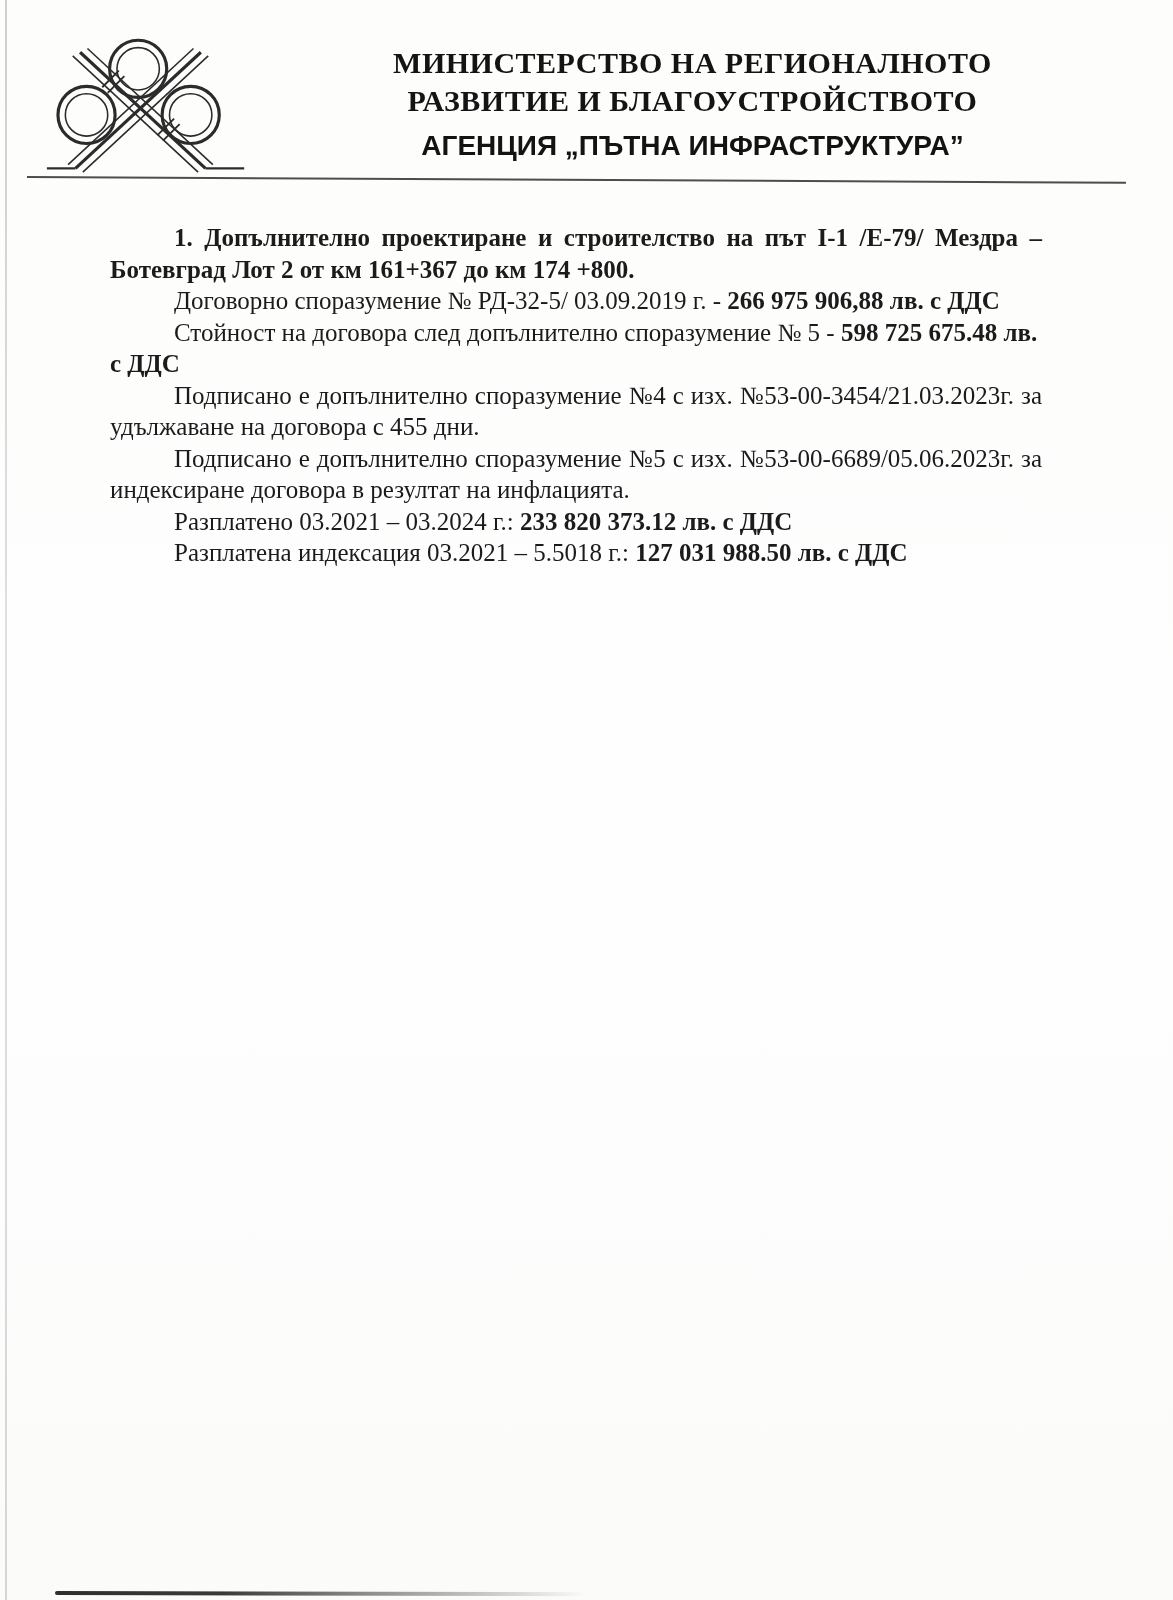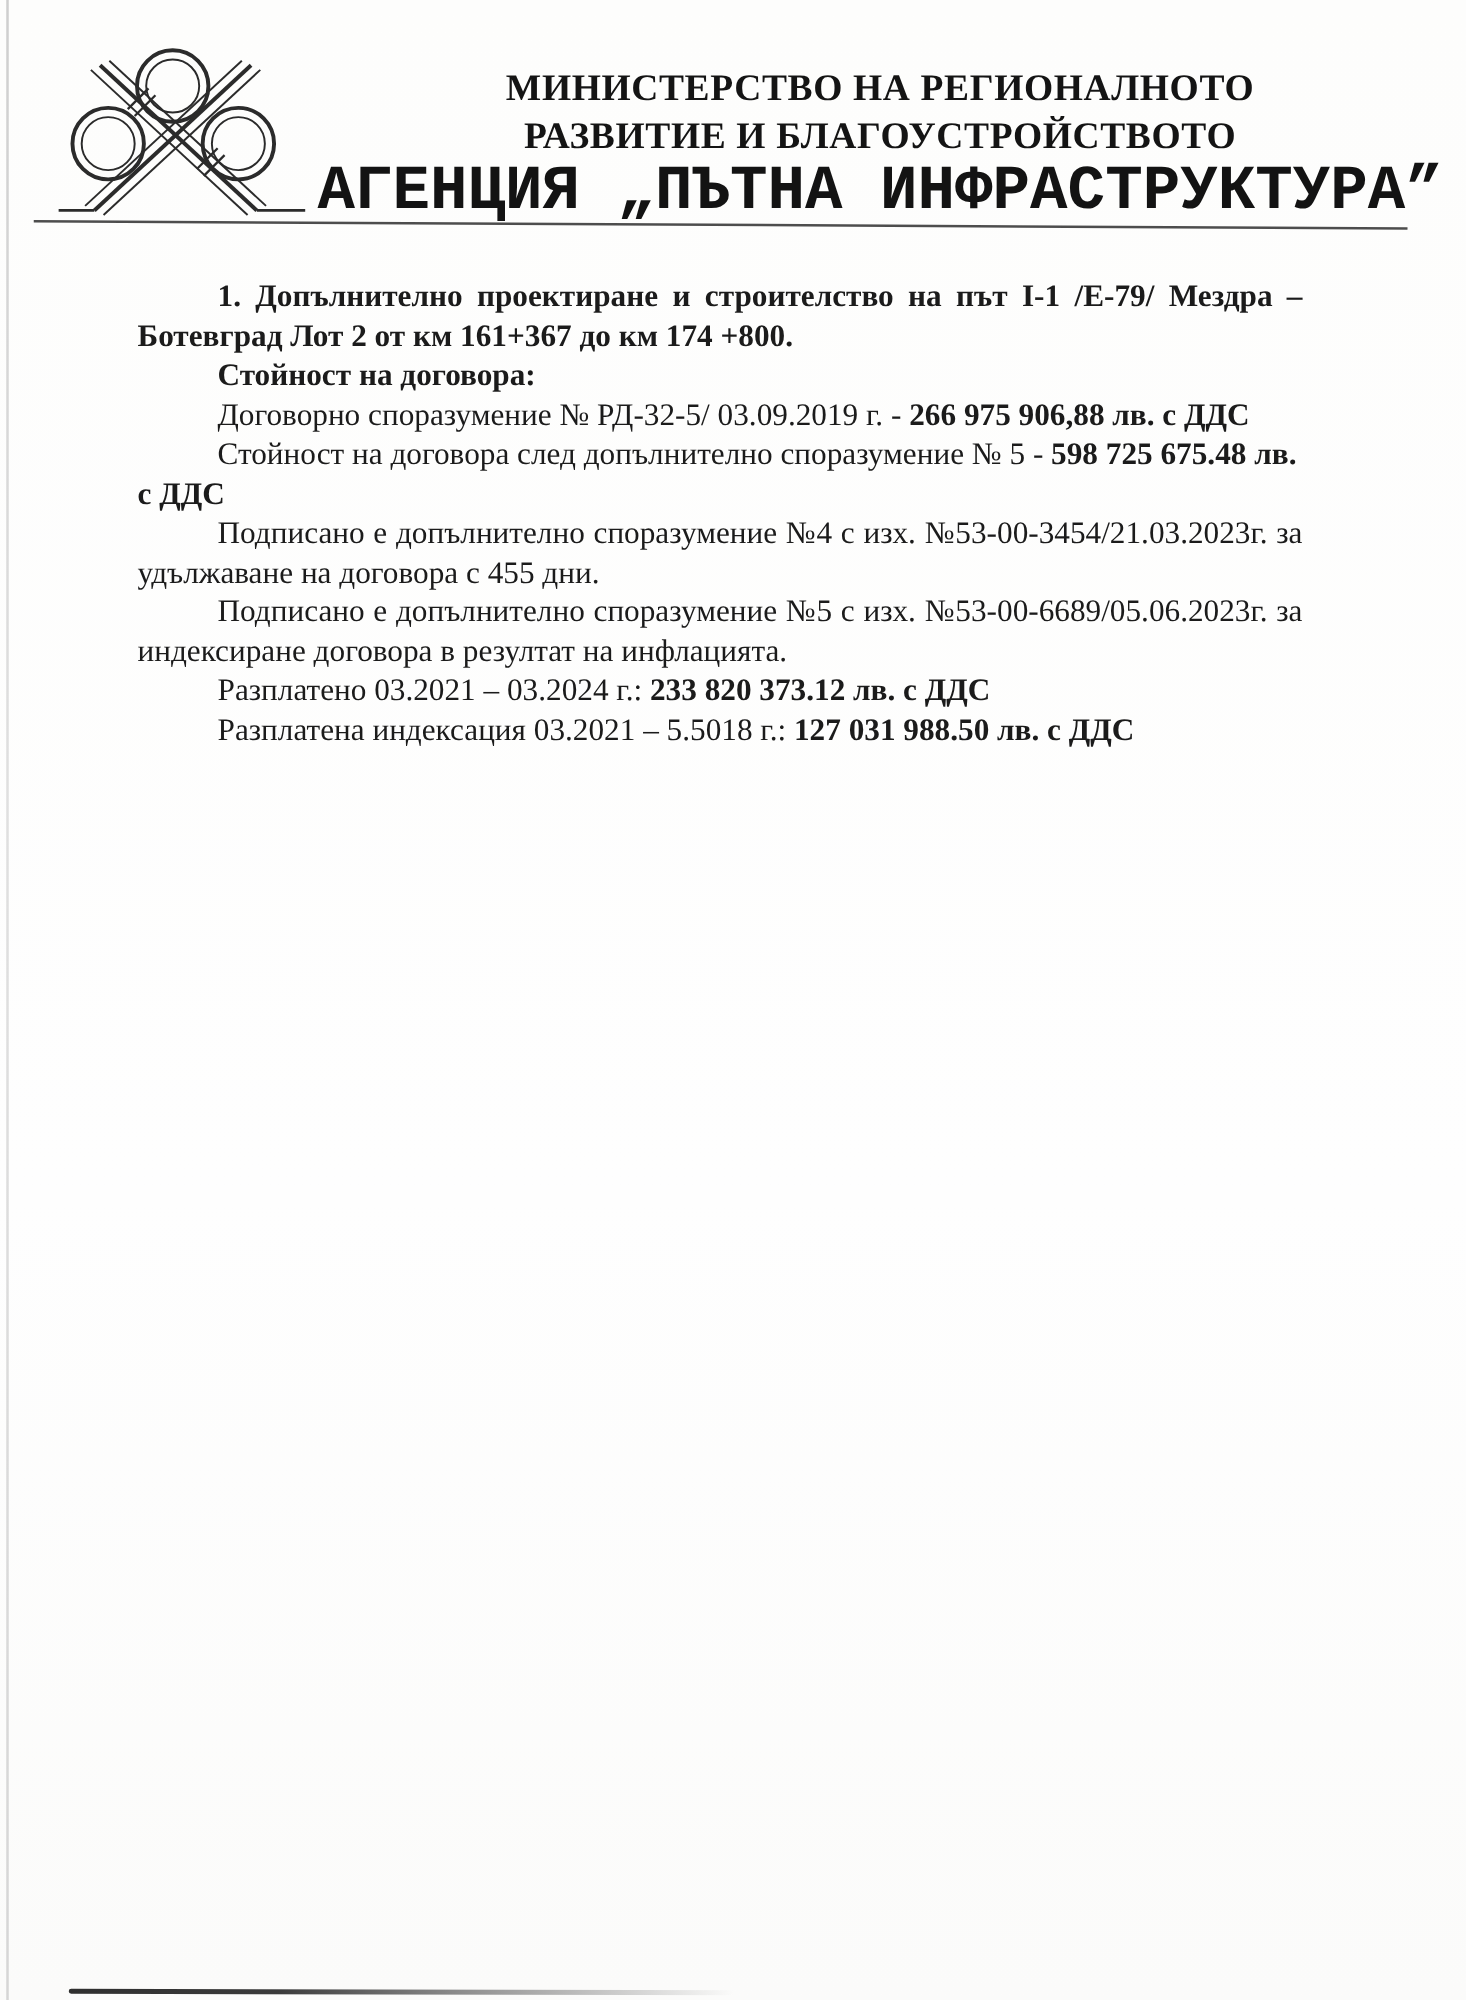--- a/index.html
+++ b/index.html
@@ -21,37 +21,37 @@
     width: 2px; height: 100%;
     background: linear-gradient(180deg, #c6c6c6, #dadada 40%, #cfcfcf);
     opacity: .85;
   }
 
   
   .header {
     position: absolute;
     top: 20px; left: 34px; right: 42px;
     display: flex;
-    align-items: flex-end;
+    align-items: center;
   }
   .logo-wrap { flex: 0 0 auto; width: 212px; height: 152px; margin-top: 6px; }
   .logo-wrap svg { width: 100%; height: 100%; }
 
   .header-text { flex: 1 1 auto; text-align: center; padding-top: 16px; padding-left: 8px; }
   .ministry {
     font-weight: bold;
     font-size: 30px;
     line-height: 38px;
     letter-spacing: .5px;
     color: #141414;
   }
   .agency {
-    font-family: Liberation Mono, monospace;
+    font-family: Liberation Sans, sans-serif;
     font-weight: bold;
-    font-size: 50px;
+    font-size: 28px;
     line-height: 48px;
     margin-top: 2px;
     white-space: nowrap;
     color: #131313;
   }
 
   .rule {
     position: absolute;
     top: 176px; left: 27px;
     width: 1099px; height: 0;
@@ -127,21 +127,20 @@
       <div class="agency">АГЕНЦИЯ „ПЪТНА ИНФРАСТРУКТУРА”</div>
     </div>
   </div>
 
   <div class="rule"></div>
 
   <div class="doc">
 
     <p class="b just indent">1.  Допълнително проектиране и строителство на път I-1 /Е-79/ Мездра – Ботевград Лот 2 от км 161+367 до км 174 +800.</p>
 
-    <p class="b indent">Стойност на договора:</p>
 
     <p class="indent"><span>Договорно споразумение № РД-32-5/ 03.09.2019 г. - </span><span class="b">266 975 906,88 лв. с ДДС</span></p>
 
     <p class="indent"><span>Стойност на договора след допълнително споразумение № 5 - </span><span class="b">598 725 675.48 лв. с ДДС</span></p>
 
     <p class="just indent">Подписано е допълнително споразумение №4 с изх. №53-00-3454/21.03.2023г. за удължаване на договора с 455 дни.</p>
     <p class="just indent">Подписано е допълнително споразумение №5 с изх. №53-00-6689/05.06.2023г. за индексиране договора в резултат на инфлацията.</p>
 
     <p class="indent gap-1"><span>Разплатено 03.2021 – 03.2024 г.: </span><span class="b">233 820 373.12 лв. с ДДС</span></p>
 

